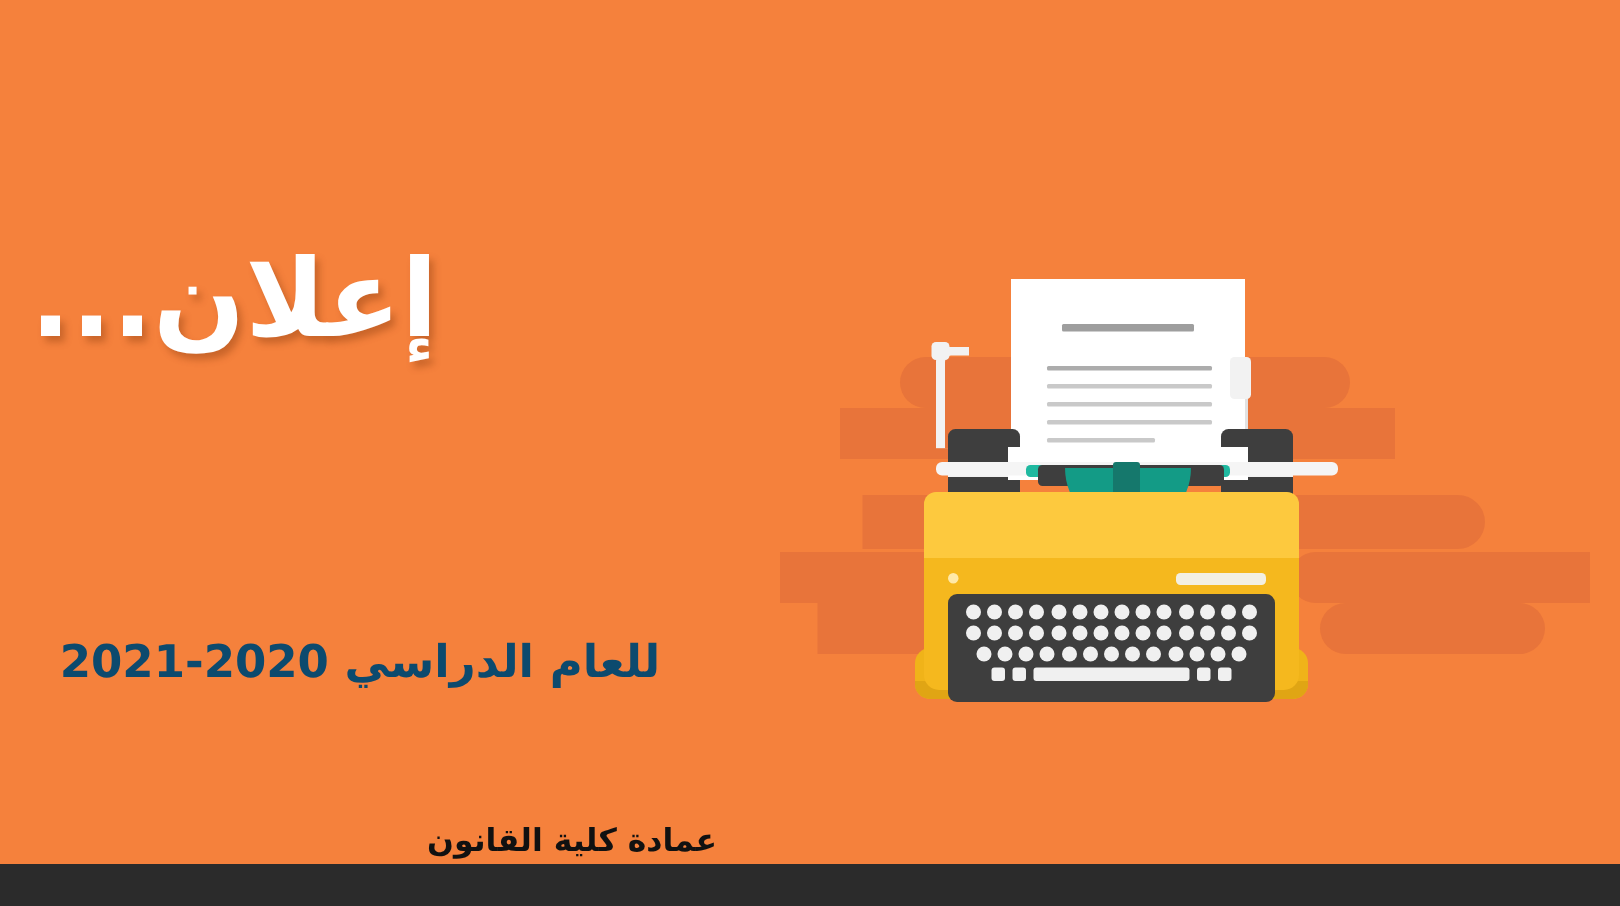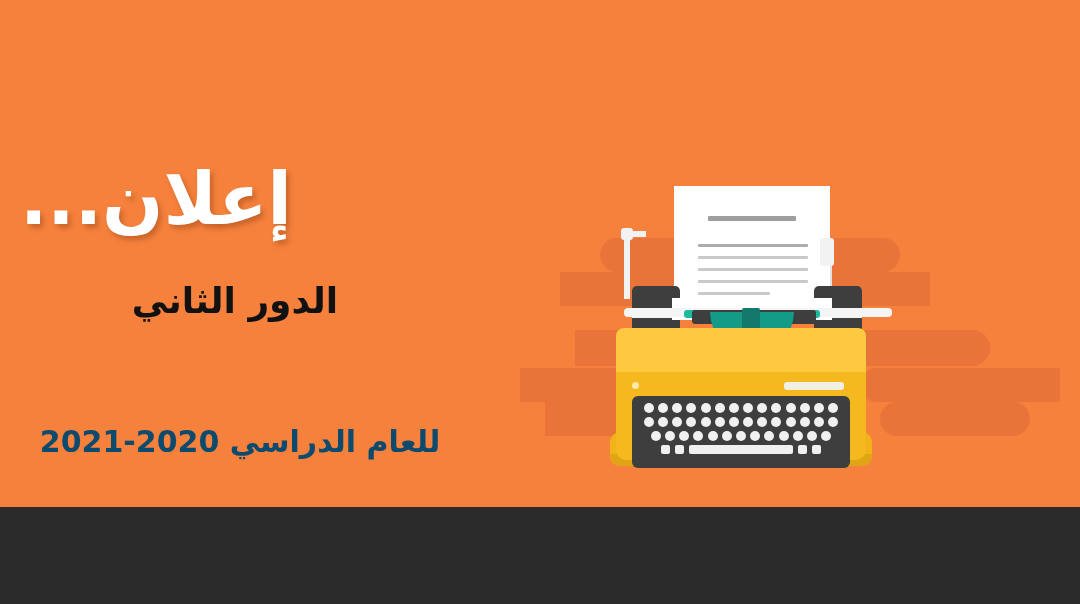--- a/index.html
+++ b/index.html
@@ -4,21 +4,21 @@
 <title>إعلان</title>
 <style>
   html, body {
     margin: 0;
     padding: 0;
     background: #2b2b2b;
   }
   #poster {
     position: relative;
     width: 1080px;
-    height: 507px;
+    height: 576px;
     overflow: hidden;
     background: #F5813C;
     font-family: "DejaVu Sans", "Liberation Sans", sans-serif;
   }
 
   
   .bg-blobs {
     position: absolute;
     inset: 0;
     pointer-events: none;
@@ -360,25 +360,25 @@
     <div class="blob b7"></div>
     <div class="blob b8"></div>
     <div class="blob b9"></div>
   </div>
 
   <div class="text-block">
 
     <div class="headline">إعلان...</div>
 
     <div class="subtitle">
-      <span class="l2">الدور الثاني</span>
     </div>
 
     <div class="year">للعام الدراسي 2020-2021</div>
 
+    <div class="footer-note">عمادة كلية القانون</div>
   </div>
 
   <div class="typewriter">
 
     <div class="paper-shadow"></div>
 
     <div class="paper">
       <div class="pline head"></div>
       <div class="pline p1"></div>
       <div class="pline p2"></div>

